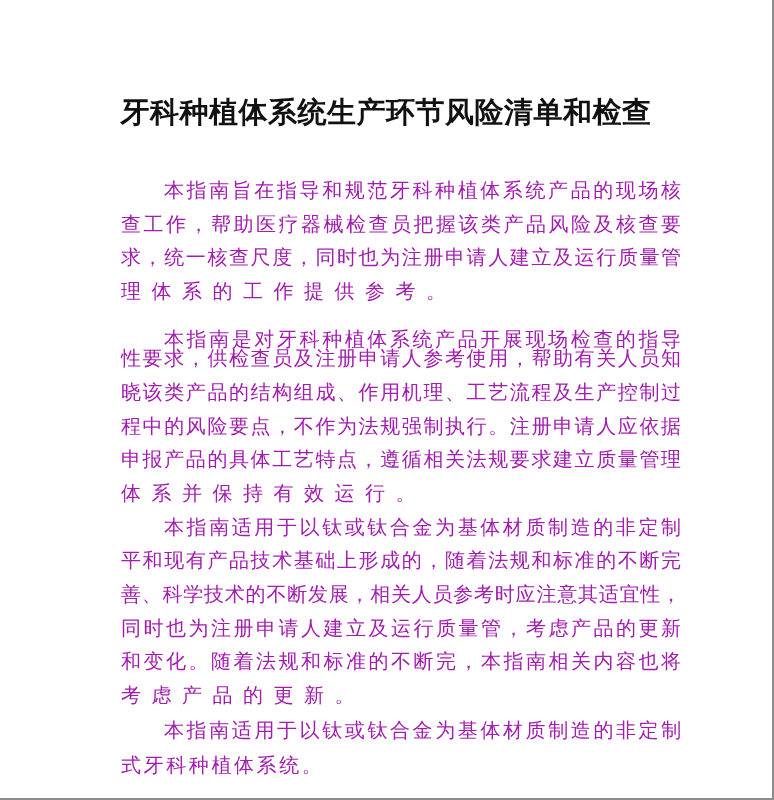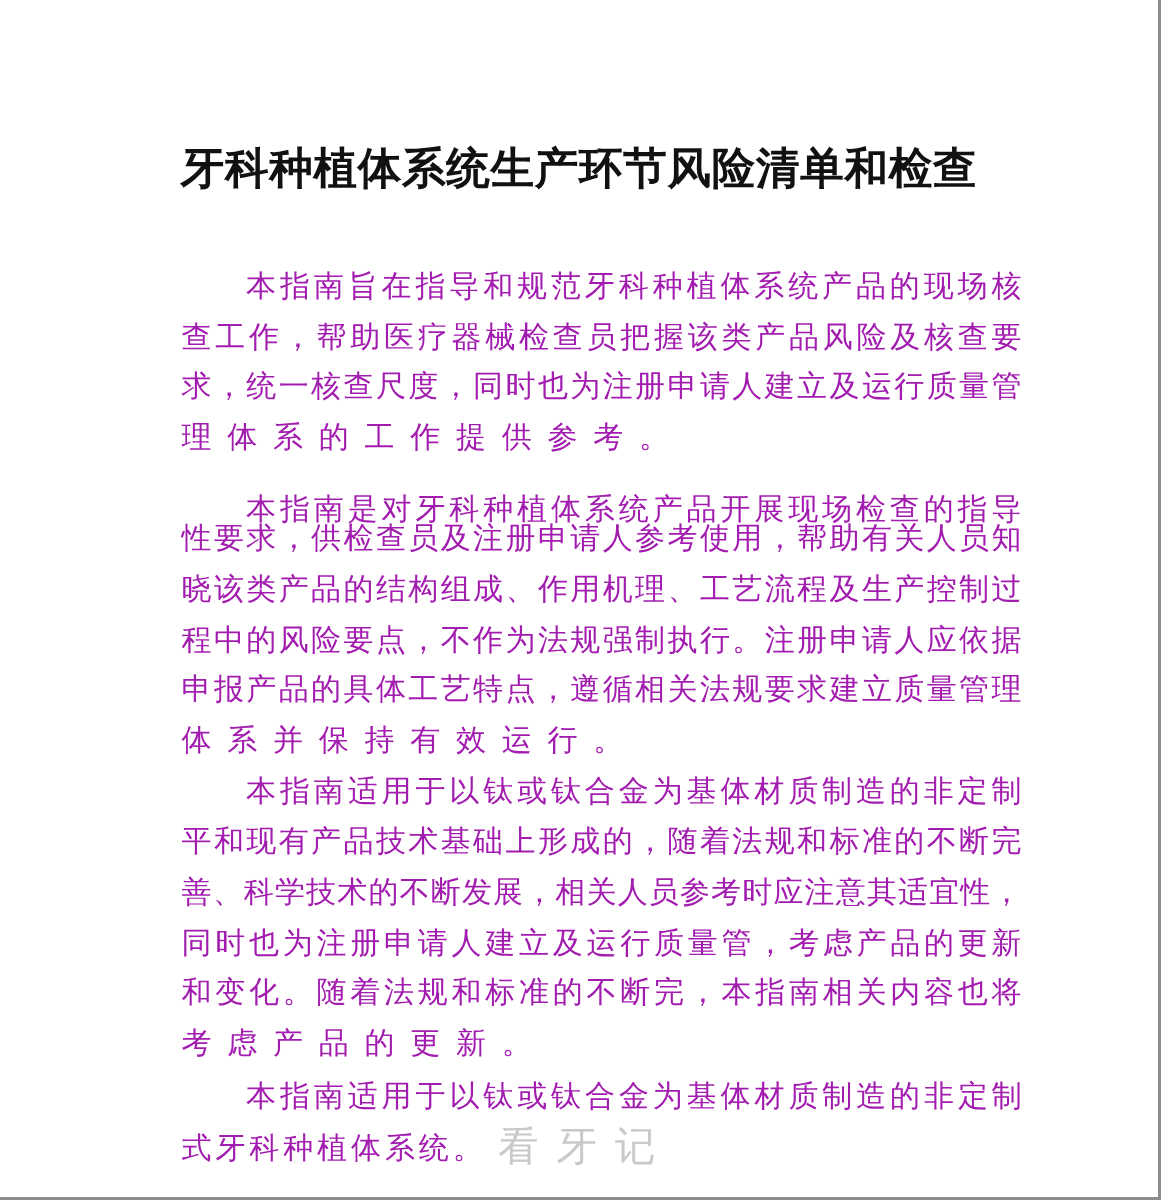--- a/index.html
+++ b/index.html
@@ -92,15 +92,14 @@
     <div class="line" style="top:616px">同时也为注册申请人建立及运行质量管，考虑产品的更新</div>
     <div class="line" style="top:649px">和变化。随着法规和标准的不断完，本指南相关内容也将</div>
     <div class="line last" style="top:683px">考虑产品的更新。</div>
   </div>
 
   <div>
     <div class="line indent tight" style="top:718px; left:164px;">本指南适用于以钛或钛合金为基体材质制造的非定制</div>
     <div class="line tight" style="top:753px; left:121px;">式牙科种植体系统。</div>
   </div>
 
-  <div class="watermark">看牙记</div>
 
 </div>
 
 </body></html>

